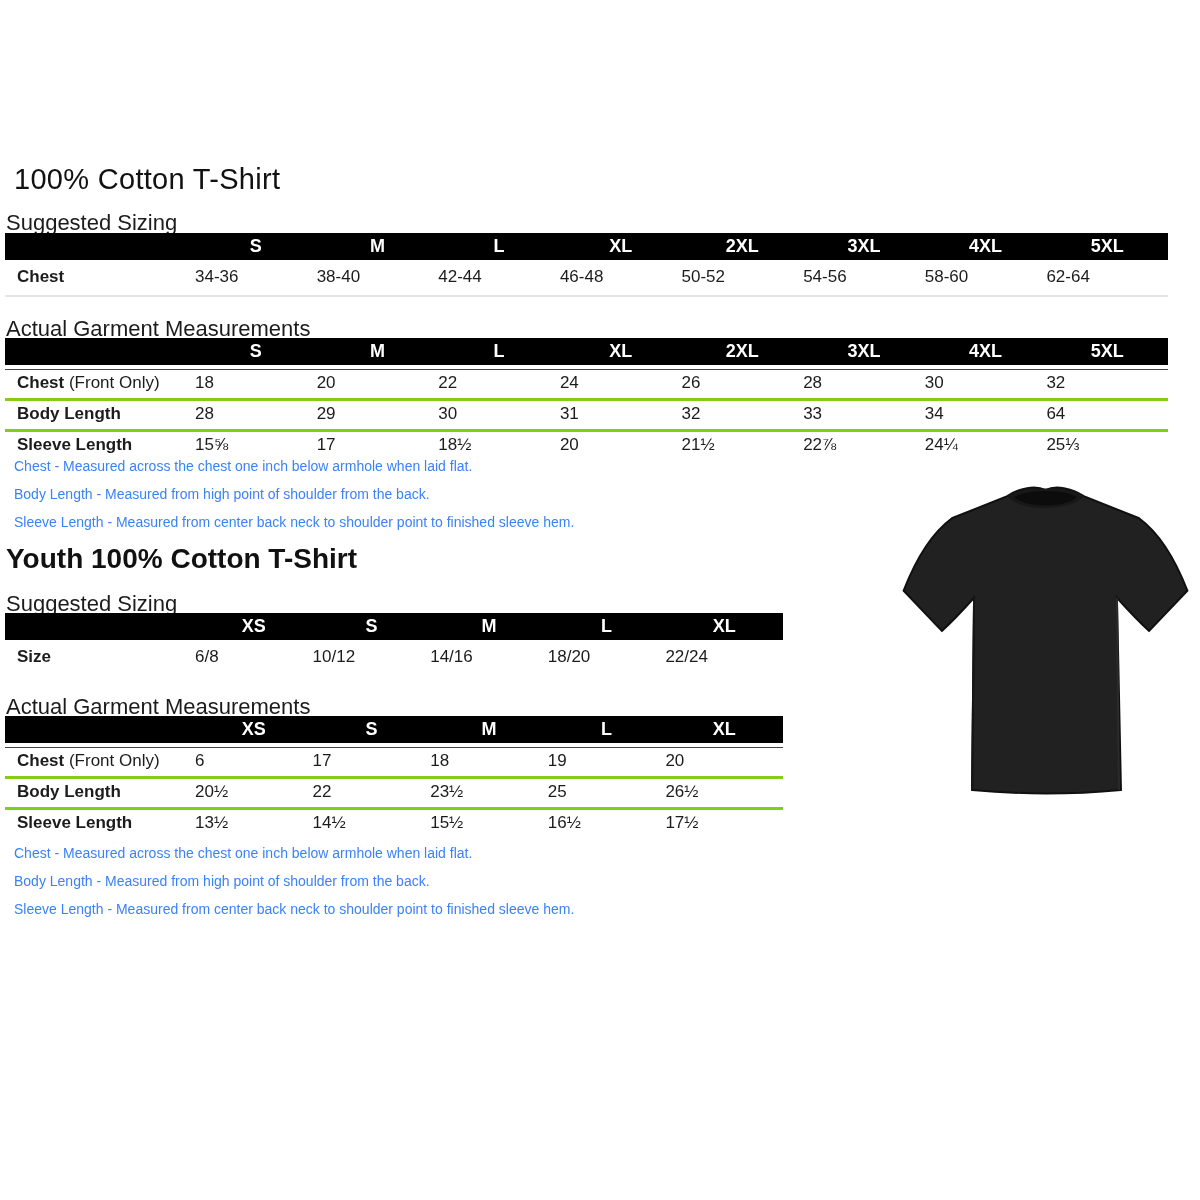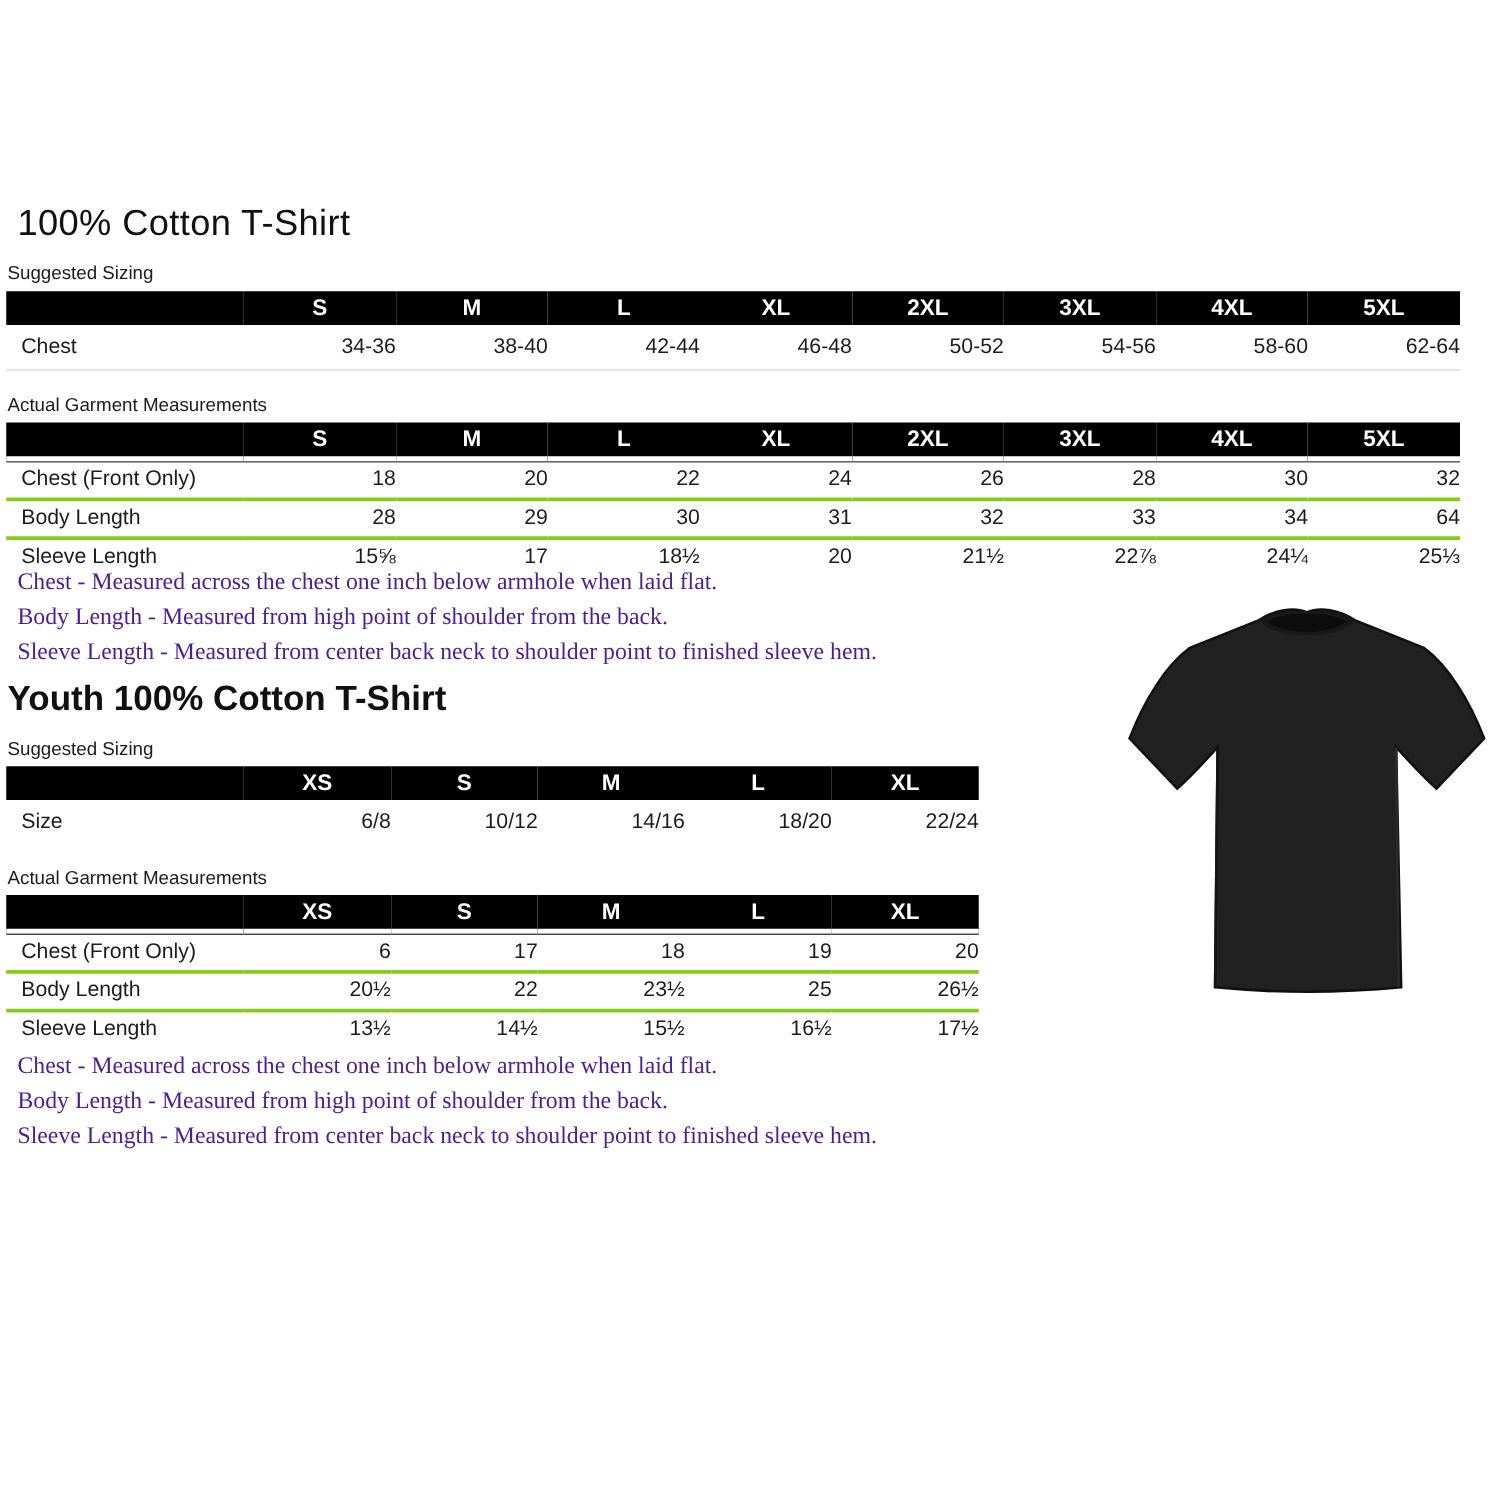--- a/index.html
+++ b/index.html
@@ -9,46 +9,46 @@
   }
   .page-title {
     position:absolute; left:14px; top:163px; margin:0;
     font-size:29px; font-weight:400; letter-spacing:0.3px; color:#111;
   }
   .banner {
     position:absolute; left:345px; top:168px; width:560px; height:37px;
     background:#000; color:#fff; display:flex; align-items:center; justify-content:center;
     font-size:27px; font-weight:700; letter-spacing:5px; border:1px solid #000;
   }
-  .section-label { position:absolute; left:6px; font-size:15px; color:#1c1c1c; }
+  .section-label { position:absolute; left:6px; font-size:22px; color:#1c1c1c; }
   .youth-title {
     position:absolute; left:6px; top:543px; margin:0;
     font-size:28px; font-weight:700; color:#111;
   }
   table.size-table {
     position:absolute; left:5px; border-collapse:separate; border-spacing:0;
     table-layout:fixed; font-size:17px; color:#1c1c1c;
   }
   .adult-w { width:1163px; }
   .youth-w { width:778px; }
   .size-table thead th {
     background:#000; color:#fff; font-size:18px; font-weight:700;
     height:27px; padding:0; text-align:center;
   }
   .size-table th.label-col { width:190px; }
-  .size-table td { text-align:right; padding:5px 0 7px; }
+  .size-table td { text-align:left; padding:5px 0 7px; }
   .size-table td.row-label { text-align:left; padding-left:12px; }
-  .size-table td.row-label b { font-weight:400;margin-top:16px; }
+  .size-table td.row-label b { font-weight:700;margin-top:16px; }
   .suggested-t tbody td { border-bottom:2px solid #e6e6e6; padding:7px 0 8px; }
   .youth-t.suggested-t tbody td { border-bottom:none; }
   .actual-t thead th { border-bottom:4px solid #ffffff; }
   .actual-t tbody tr:first-child td { border-top:1px solid #444; }
   .actual-t tbody tr:not(:first-child) td { border-top:3px solid #84cc16; }
   .actual-t tbody td { padding:3px 0 5px; }
-  .notes { position:absolute; left:14px; font-size:19px; color:#4c1d95;font-family:Liberation Serif, serif; }
+  .notes { position:absolute; left:14px; font-size:14px; color:#3b82f6; }
   .note-line { line-height:28px; white-space:nowrap; }
   .tshirt-wrap { position:absolute; left:893px; top:476px; width:305px; height:332px; }
 </style>
 </head>
 <body>
 
 <div class="canvas">
 
   <h1 class="page-title">100% Cotton T-Shirt</h1>
 

